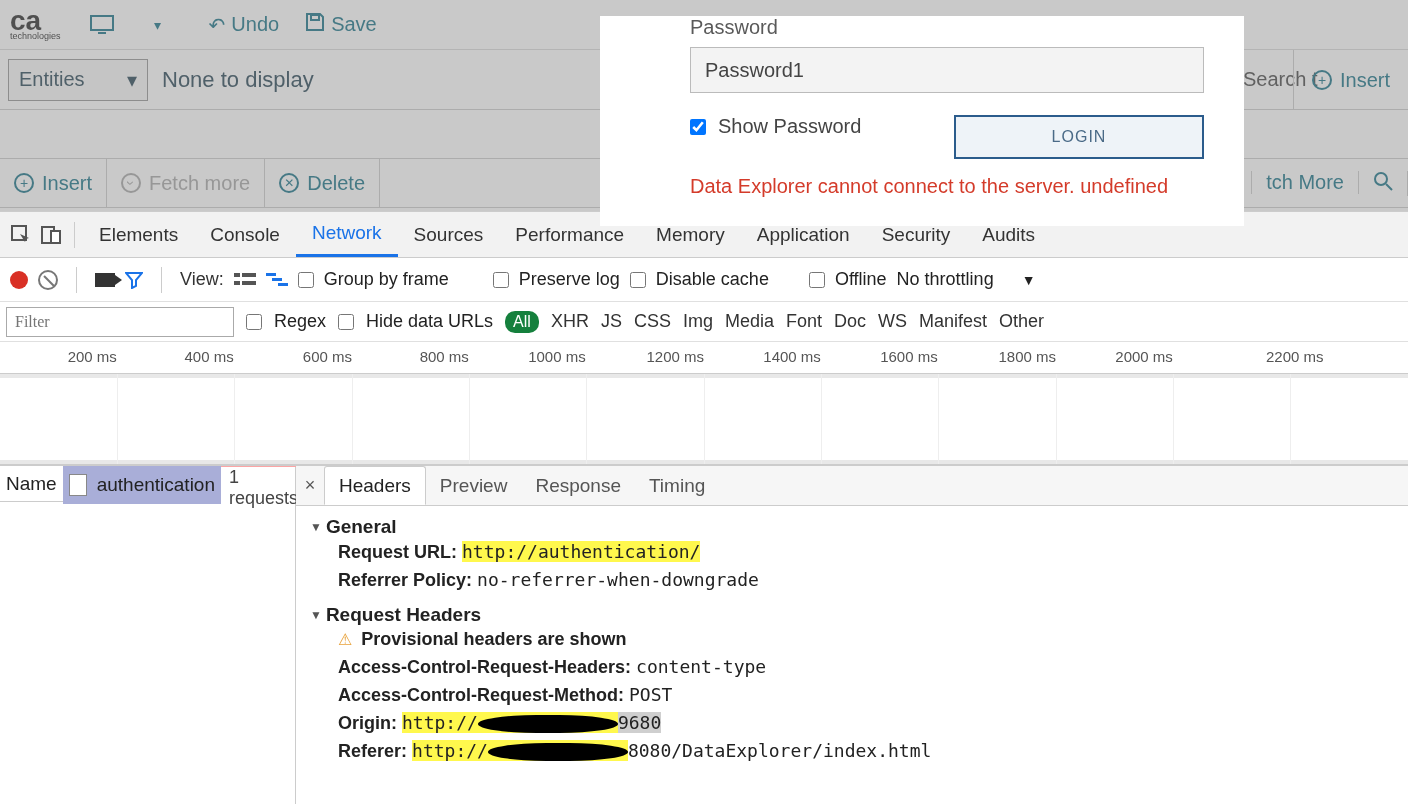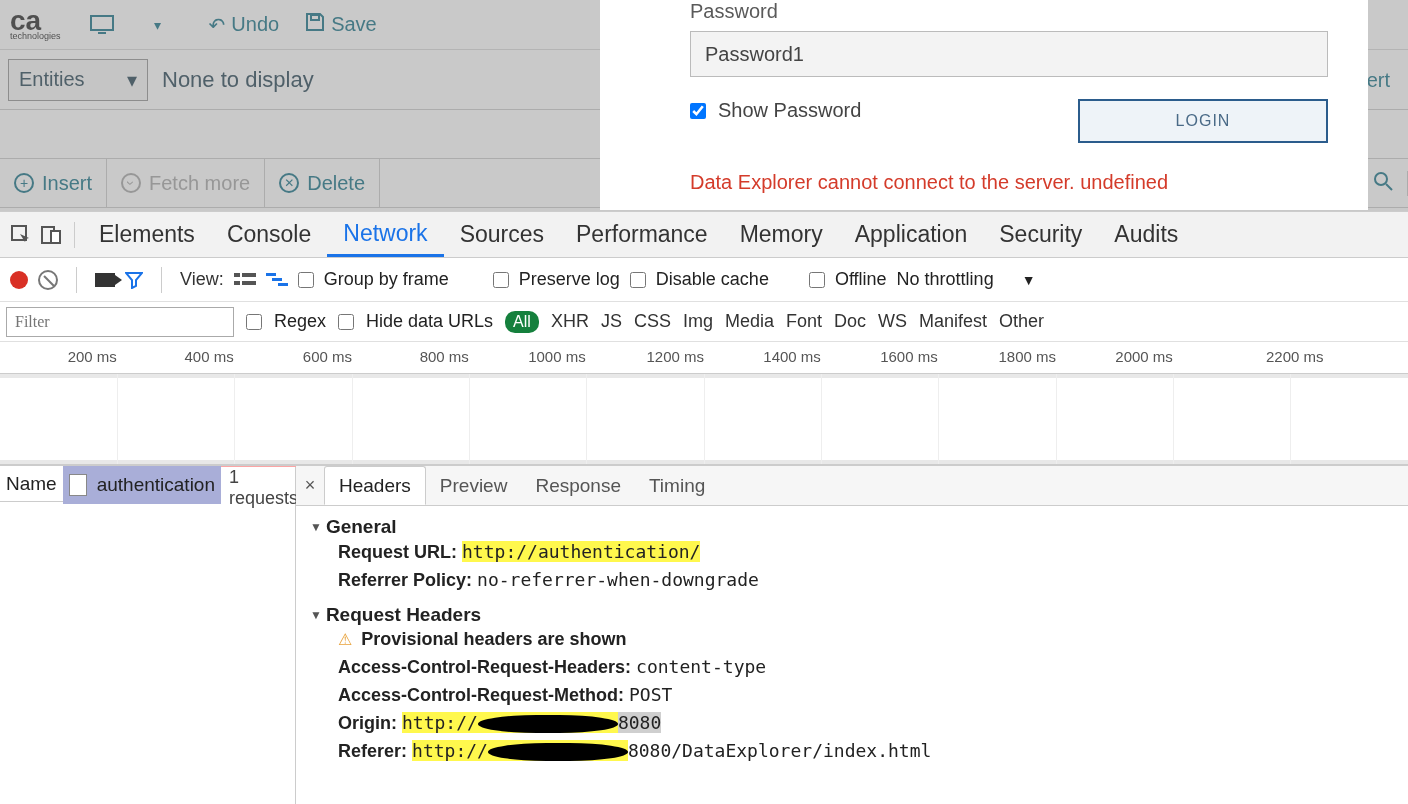--- a/index.html
+++ b/index.html
@@ -20,35 +20,35 @@
 .search-cell { margin-left: auto; border-left: 1px solid #c8c8c8; height: 100%; display: flex; align-items: center; padding: 0 14px; font-size: 20px; color: #555; width: 180px; }
 .insert-right { border-left: 1px solid #c8c8c8; height: 100%; display: flex; align-items: center; padding: 0 18px; gap: 8px; color: #2b7a8c; font-size: 20px; }
 .toolbar3 { height: 50px; margin-top: 48px; display: flex; align-items: center; border-top: 1px solid #c8c8c8; border-bottom: 1px solid #c8c8c8; }
 .tb3-btn { height: 100%; display: flex; align-items: center; gap: 8px; padding: 0 14px; border-right: 1px solid #c8c8c8; font-size: 20px; color: #2b7a8c; }
 .tb3-btn.muted { color: #a8a8a8; }
 .tb3-right { margin-left: auto; display: flex; }
 .circ-plus { width: 20px; height: 20px; border: 2px solid currentColor; border-radius: 50%; display: inline-flex; align-items: center; justify-content: center; font-size: 14px; line-height: 1; }
 .circ-x { width: 20px; height: 20px; border: 2px solid currentColor; border-radius: 50%; display: inline-flex; align-items: center; justify-content: center; font-size: 12px; }
 
 
-.login-card { position: absolute; top: 0; left: 600px; width: 768px; height: 210px; background: #fff; z-index: 5; padding-top: 0; }
+.login-card { position: absolute; top: 16px; left: 600px; width: 644px; height: 210px; background: #fff; z-index: 5; padding-top: 0; }
 .login-inner { padding: 0 40px 0 90px; }
 .pw-label { font-size: 20px; color: #5a5a5a; margin-bottom: 8px; }
 .pw-input { width: 100%; height: 46px; border: 1px solid #bbb; background: #f3f3f3; font-size: 20px; padding: 0 14px; color: #444; }
 .pw-row2 { display: flex; align-items: flex-start; margin-top: 22px; gap: 20px; }
 .show-pw { display: flex; align-items: center; gap: 12px; font-size: 20px; color: #444; }
 .show-pw input { width: 16px; height: 16px; }
 .login-btn { margin-left: auto; width: 250px; height: 44px; border: 2px solid #2b5c8c; background: #eef3f8; color: #4a6a87; font-size: 16px; letter-spacing: 1px; }
-.err-msg { color: #d43b2a; font-size: 20px; margin-top: 28px; }
+.err-msg { color: #d43b2a; font-size: 20px; margin-top: 16px; }
 
 
 .devtools { position: absolute; left: 0; top: 211px; right: 0; bottom: 0; background: #fff; border-top: 1px solid #ccc; display: flex; flex-direction: column; }
 .dt-tabs { height: 46px; display: flex; align-items: center; border-bottom: 1px solid #ccc; padding: 0 6px; gap: 0; background: #f2f2f2; }
 .dt-ic { width: 30px; height: 30px; display: flex; align-items: center; justify-content: center; color: #555; }
-.dt-tab { padding: 0 16px; height: 100%; display: flex; align-items: center; font-size: 23px; color: #333; }
+.dt-tab { padding: 0 16px; height: 100%; display: flex; align-items: center; font-size: 19px; color: #333; }
 .dt-tab.active { color: #1a73e8; border-bottom: 3px solid #1a73e8; }
 .dt-vsep { width: 1px; height: 26px; background: #ccc; margin: 0 8px; }
 
 .dt-filterbar { height: 44px; display: flex; align-items: center; padding: 0 10px; gap: 10px; border-bottom: 1px solid #e0e0e0; font-size: 18px; }
 .rec-dot { width: 18px; height: 18px; border-radius: 50%; background: #d93025; }
 .ban-ic { width: 20px; height: 20px; border: 2px solid #777; border-radius: 50%; position: relative; }
 .ban-ic:after { content: ""; position: absolute; left: 2px; top: 8px; width: 14px; height: 2px; background: #777; transform: rotate(45deg); }
 .cam-ic { width: 20px; height: 14px; background: #333; position: relative; }
 .cam-ic:after { content: ""; position: absolute; right: -7px; top: 2px; border-left: 7px solid #333; border-top: 5px solid transparent; border-bottom: 5px solid transparent; }
 .funnel-ic svg { display:block; }
@@ -355,21 +355,21 @@
             <span class="k">Access-Control-Request-Headers:</span>
             <span class="v">content-type</span>
           </div>
           <div class="kv">
             <span class="k">Access-Control-Request-Method:</span>
             <span class="v">POST</span>
           </div>
           <div class="kv">
             <span class="k">Origin:</span>
             <span class="v">
-              <span class="hl-yellow"><span>http://</span><span class="scribble" style="width:140px"></span></span><span class="hl-grey">8080</span>
+              <span class="hl-yellow"><span>http://</span><span class="scribble" style="width:140px"></span></span><span class="hl-grey">9680</span>
             </span>
           </div>
           <div class="kv">
             <span class="k">Referer:</span>
             <span class="v">
               <span class="hl-yellow"><span>http://</span><span class="scribble" style="width:140px"></span></span><span>8080/DataExplorer/index.html</span>
             </span>
           </div>
         </div>
       </div>

